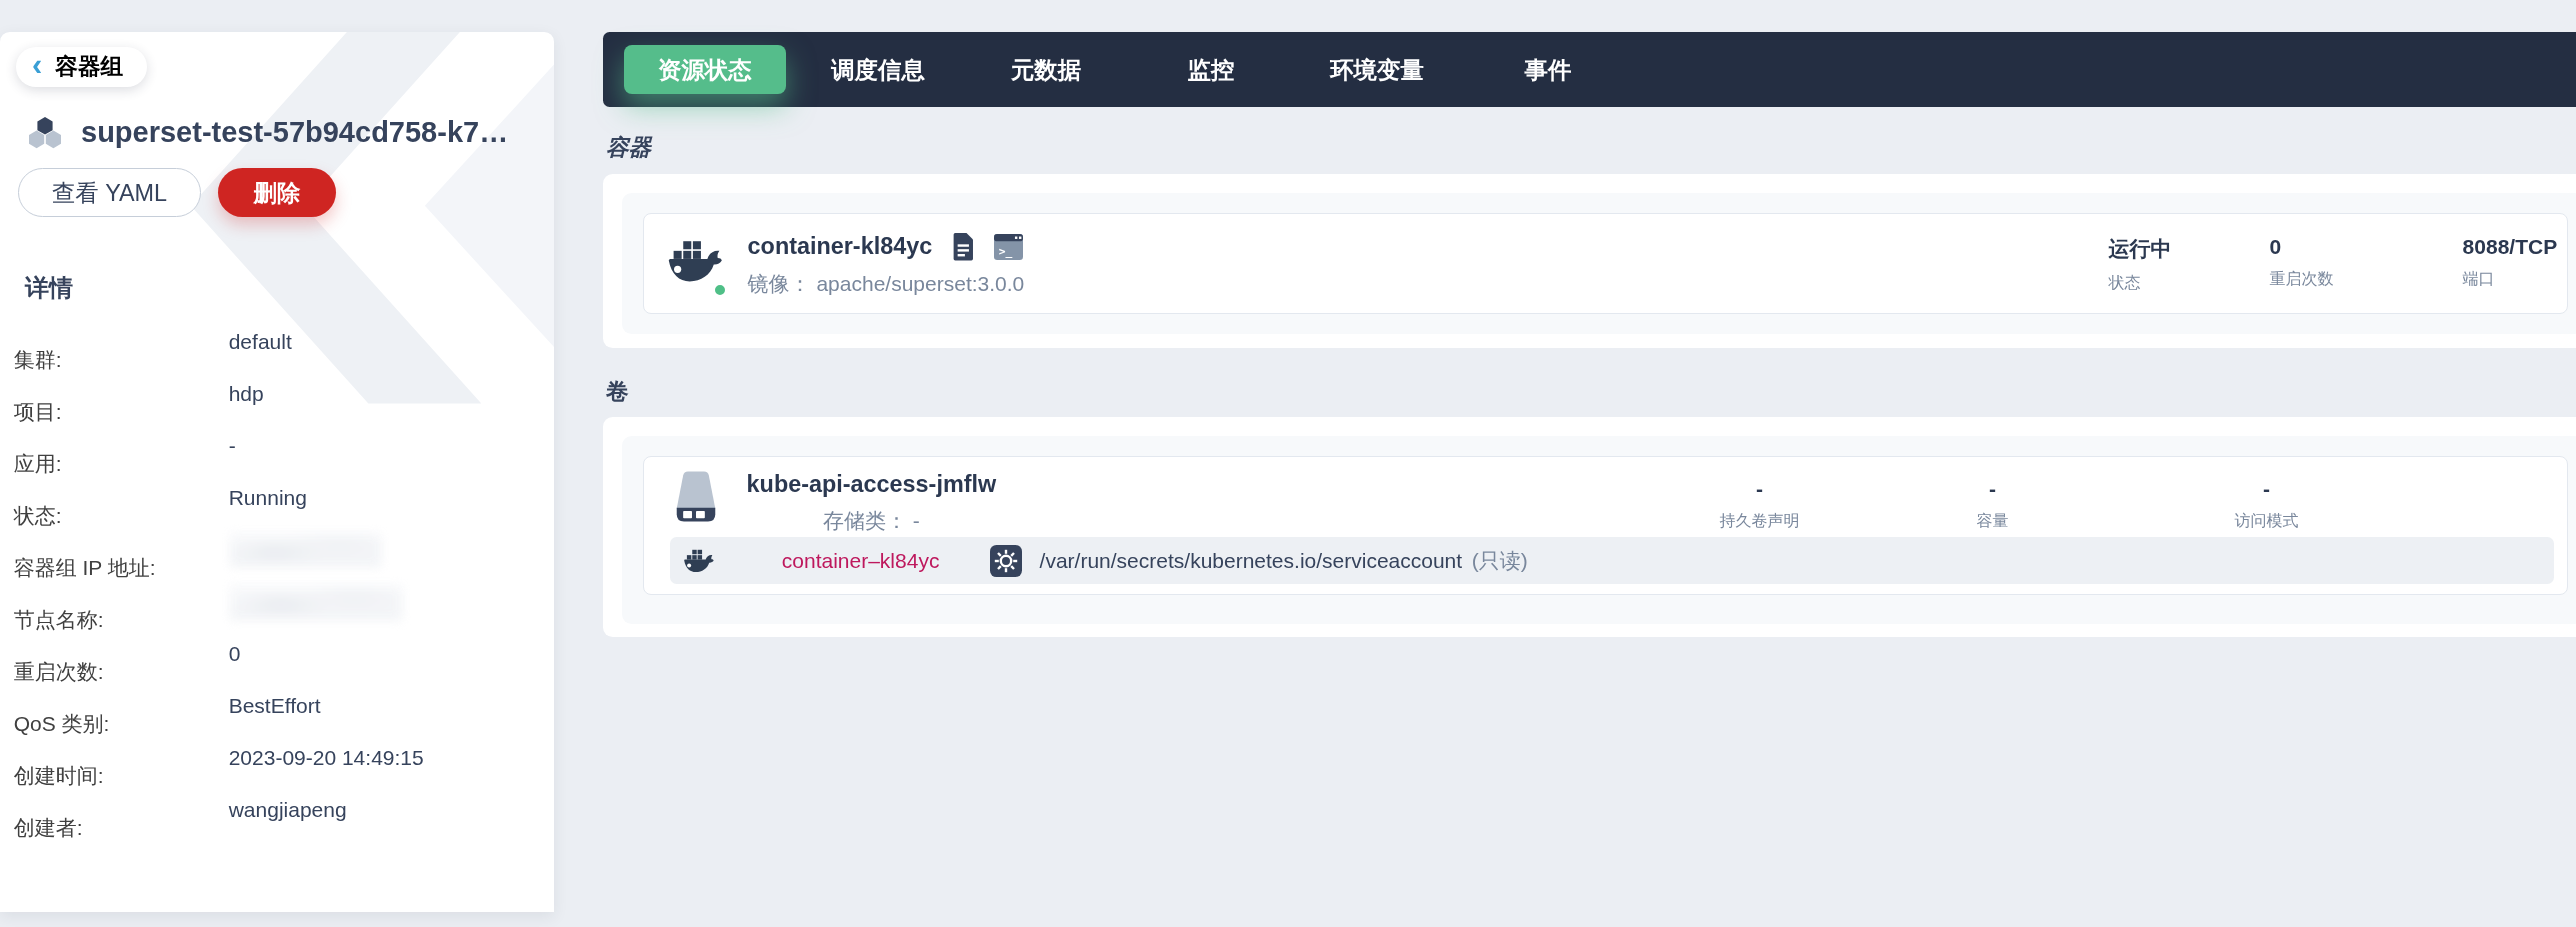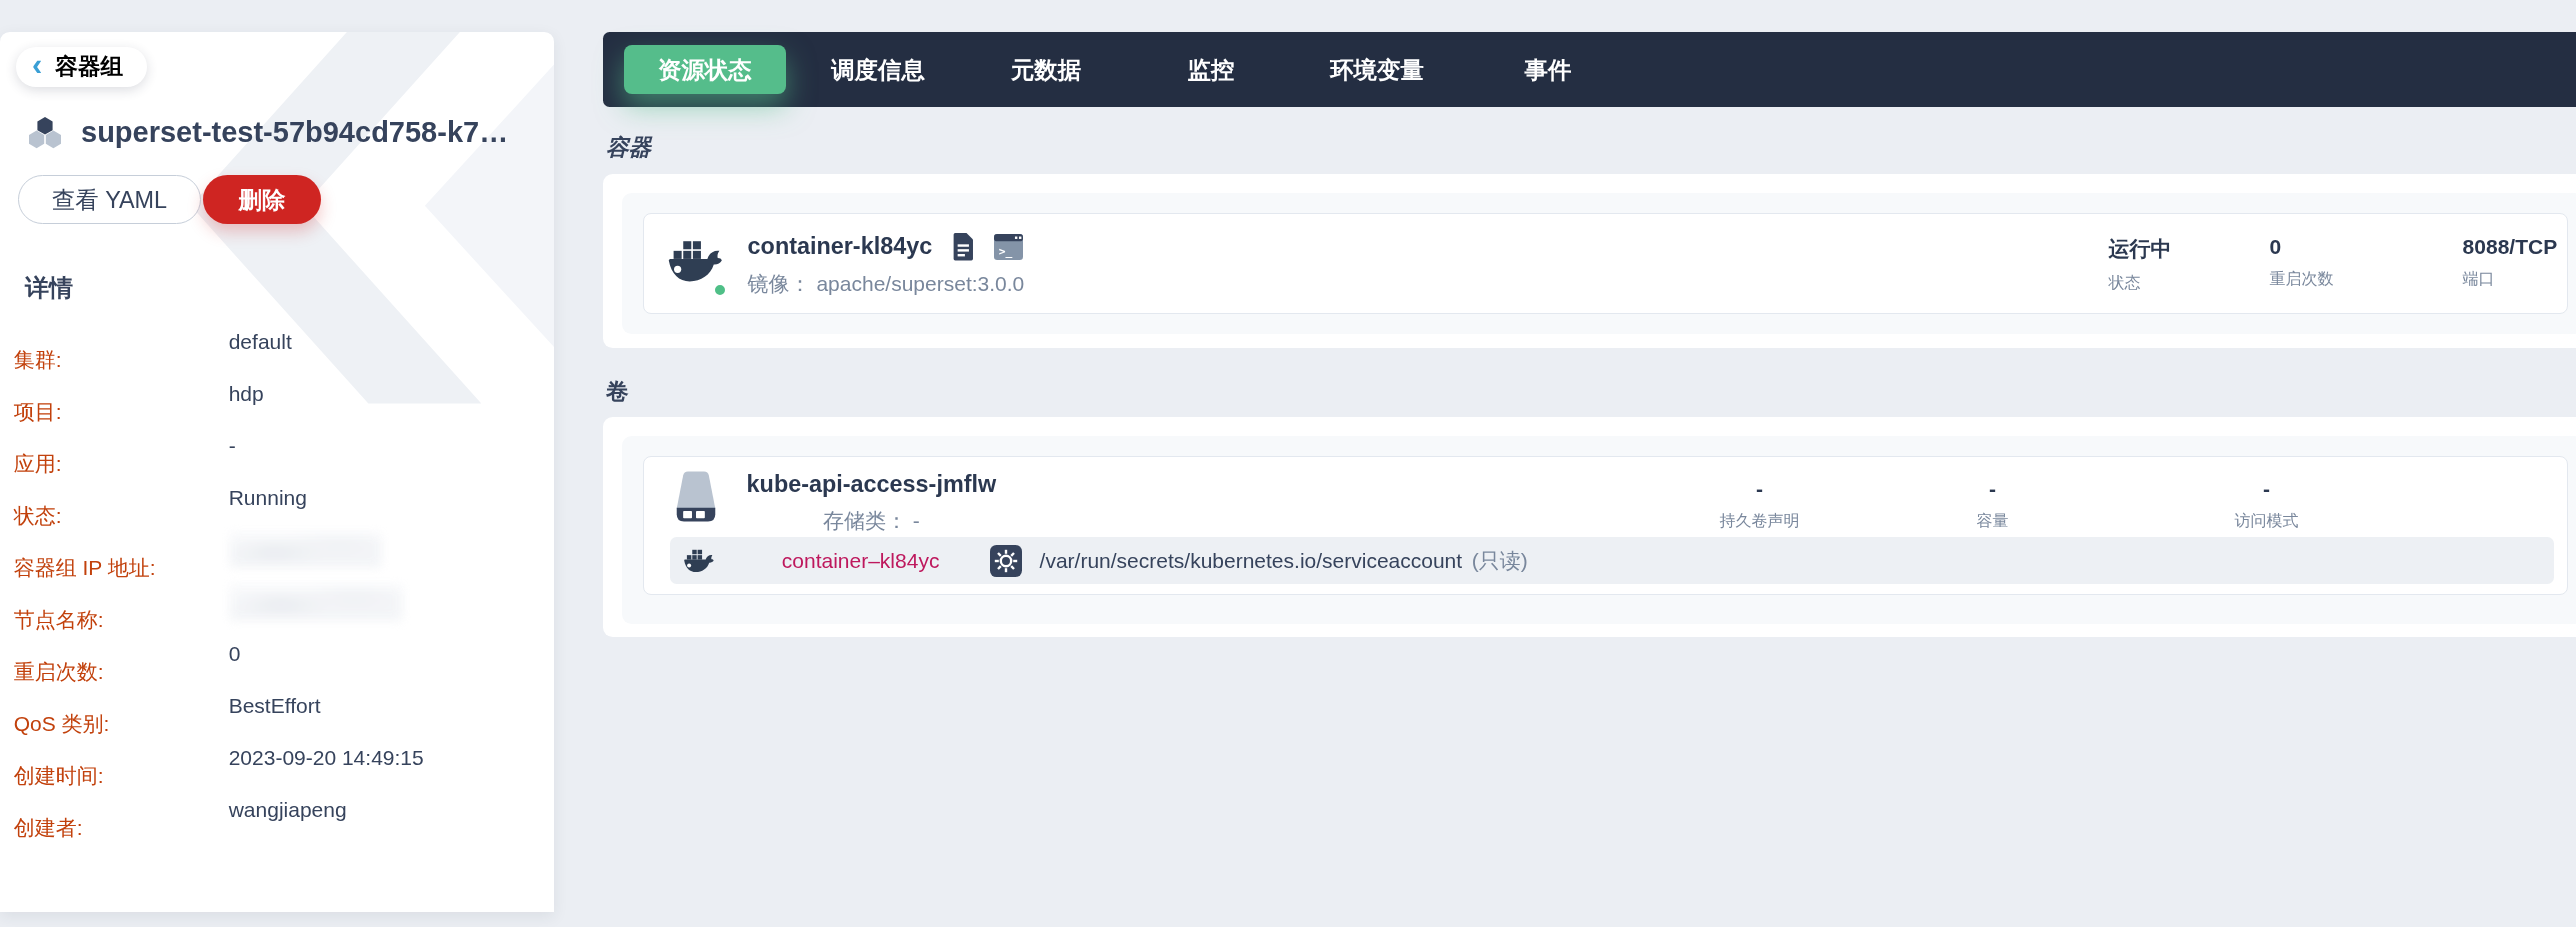--- a/index.html
+++ b/index.html
@@ -25,29 +25,29 @@
     padding:0 24px 0 16px; background:#fff; border-radius:20px;
     box-shadow:0 3.2px 11.3px rgba(36,46,66,.16);
     display:flex; align-items:center; gap:13px; cursor:pointer;
   }
   .back-chevron { color:#3a9fd5; font-size:31px; font-weight:bold; line-height:1; transform:translateY(-2.4px); }
   .back-label { font-size:22.6px; font-weight:bold; color:#000000; }
 
   .title-row { position:absolute; left:27px; top:84px; display:flex; align-items:center; gap:18px; width:517px; }
   .pod-title { font-size:29px; font-weight:bold; white-space:nowrap; overflow:hidden; max-width:452px; }
 
-  .btn-row { position:absolute; left:18px; top:143px; display:flex; gap:2px; }
+  .btn-row { position:absolute; left:18px; top:136px; display:flex; gap:17px; }
   .btn { height:49px; border-radius:25px; display:flex; align-items:center; justify-content:center; font-size:23.4px; cursor:pointer; }
   .btn-yaml { width:183px; background:#fff; border:1.6px solid #c6ced9; color:#36435c; }
   .btn-delete { width:118px; background:#cf2522; color:#fff; font-weight:bold; border:none; box-shadow:0 8px 16px rgba(207,37,34,.25); }
 
   .details-title { position:absolute; left:25px; top:240px; font-size:24px; font-weight:bold; }
   .fields { position:absolute; left:13.7px; top:284px; width:529px; }
   .field-row { height:52px; display:flex; align-items:center; font-size:21px; }
-  .field-label { width:215px; flex:none; color:#c2410c;margin-top:36px; }
+  .field-label { width:215px; flex:none; color:#404040;margin-top:36px; }
   .field-value { color:#36435c; }
 
   .redacted {
     height:36px; width:153px; border-radius:4.8px; opacity:.85;
     background:
       radial-gradient(73px 21px at 30% 55%, #e6e9ee 0%, rgba(230,233,238,0) 70%),
       radial-gradient(89px 24px at 72% 40%, #edeff3 0%, rgba(237,239,243,0) 70%),
       linear-gradient(#f8f9fb,#f1f3f6);
     filter:blur(4.8px);
   }

